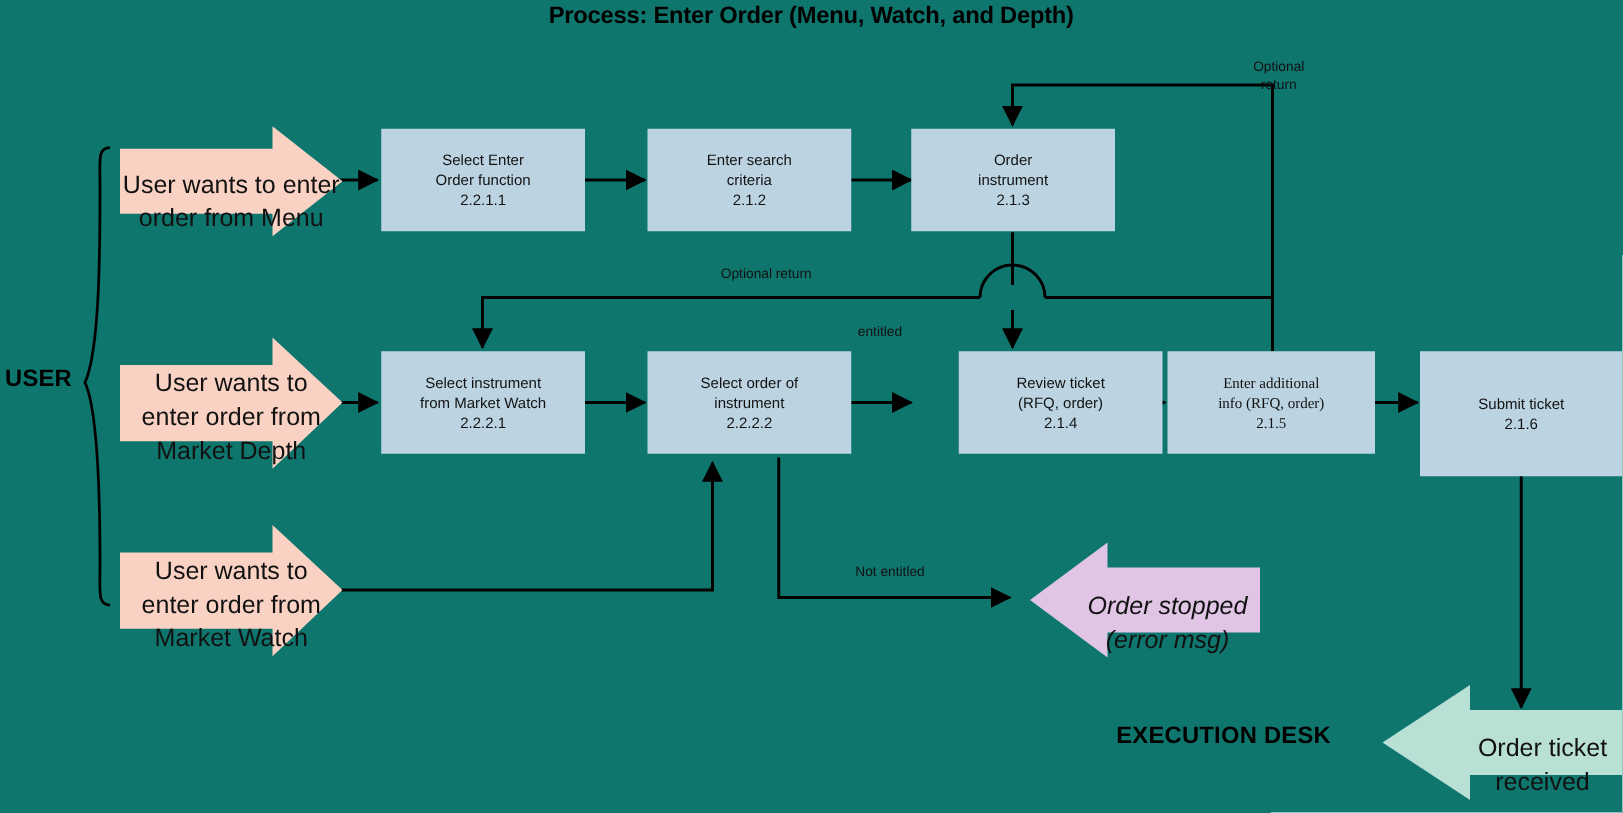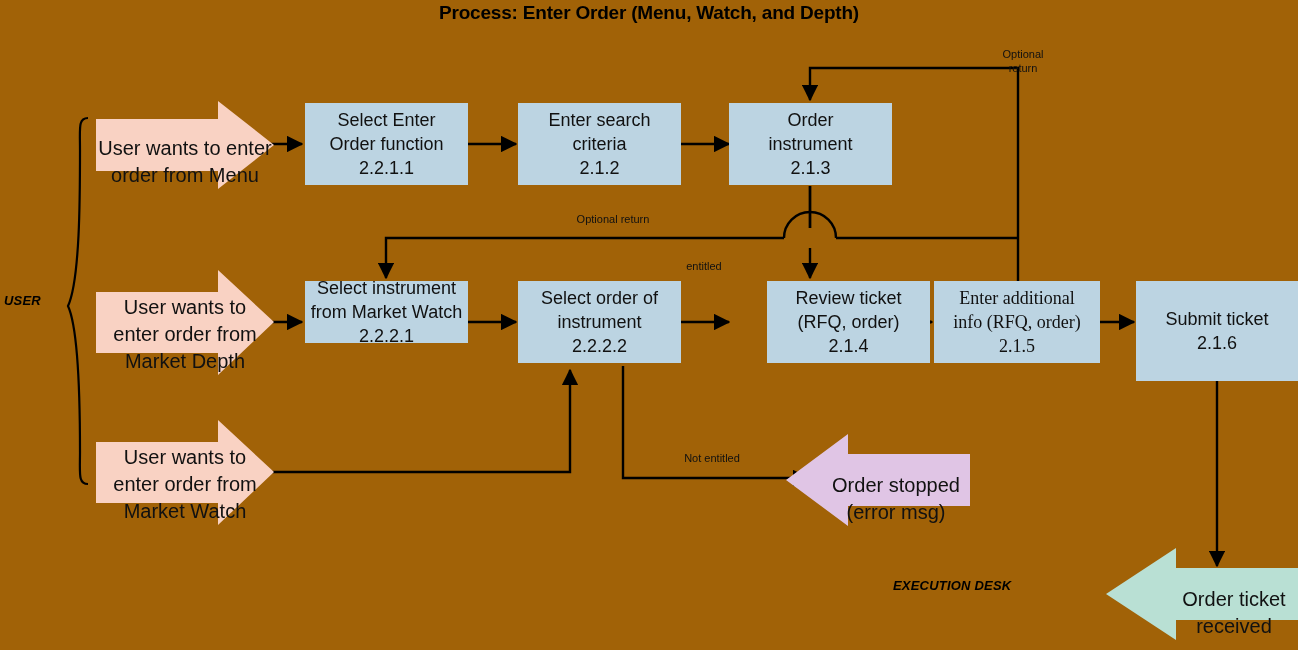--- a/index.html
+++ b/index.html
@@ -7,21 +7,21 @@
     padding: 0;
     background: #ffffff;
   }
   body {
     font-family: "Liberation Sans", sans-serif;
   }
   #canvas {
     position: relative;
     width: 1298px;
     height: 650px;
-    background: #a16207;
+    background: #0f766e;
     overflow: hidden;
   }
   #wires {
     position: absolute;
     left: 0;
     top: 0;
     width: 1298px;
     height: 650px;
     pointer-events: none;
   }
@@ -36,21 +36,21 @@
     color: #000000;
     letter-spacing: -0.2px;
   }
   .proc-box {
     position: absolute;
     background: #bcd4e2;
     display: flex;
     align-items: center;
     justify-content: center;
     text-align: center;
-    font-size: 18px;
+    font-size: 12px;
     line-height: 1.35;
     color: #111111;
     box-sizing: border-box;
     padding: 2px 4px;
   }
   .proc-box span { display: block; white-space: pre-line; }
   .chev-right {
     position: absolute;
     display: flex;
     align-items: flex-end;
@@ -62,25 +62,24 @@
     box-sizing: border-box;
   }
   .chev-right .lbl { position: relative; z-index: 2; white-space: pre-line; }
   .chev-shape {
     position: absolute;
     left: 0; top: 0; right: 0; bottom: 0;
     z-index: 1;
   }
   .lane-label {
     position: absolute;
-    font-size: 13px;
+    font-size: 19px;
     font-weight: bold;
     color: #000000;
     letter-spacing: 0.2px;
-    font-style: italic;
   }
   .edge-label {
     position: absolute;
     font-size: 11px;
     color: #111111;
     line-height: 1.25;
     white-space: pre-line;
     text-align: center;
   }
 </style>
@@ -176,21 +175,21 @@
 criteria
 2.1.2</span>
   </div>
 
   <div class="proc-box" style="left:729px; top:103px; width:163px; height:82px;">
     <span>Order
 instrument
 2.1.3</span>
   </div>
 
-  <div class="proc-box" style="left:305px; top:281px; width:163px; height:62px;">
+  <div class="proc-box" style="left:305px; top:281px; width:163px; height:82px;">
     <span>Select instrument
 from Market Watch
 2.2.2.1</span>
   </div>
 
   <div class="proc-box" style="left:518px; top:281px; width:163px; height:82px;">
     <span>Select order of
 instrument
 2.2.2.2</span>
   </div>
@@ -205,21 +204,21 @@
     <span>Enter additional
 info (RFQ, order)
 2.1.5</span>
   </div>
 
   <div class="proc-box" style="left:1136px; top:281px; width:162px; height:100px;">
     <span>Submit ticket
 2.1.6</span>
   </div>
 
-  <div class="chev-right" style="left:786px; top:434px; width:184px; height:92px;">
+  <div class="chev-right" style="left:824px; top:434px; width:184px; height:92px;font-style:italic;">
     <svg class="chev-shape" viewBox="0 0 184 92" preserveAspectRatio="none">
       <path d="M 184 20 L 62 20 L 62 0 L 0 46 L 62 92 L 62 72 L 184 72 Z" fill="#e0c5e5"></path>
     </svg>
     <span class="lbl" style="margin-left:36px;">Order stopped
 (error msg)</span>
   </div>
 
   <div class="chev-right" style="left:1106px; top:548px; width:192px; height:92px;">
     <svg class="chev-shape" viewBox="0 0 192 92" preserveAspectRatio="none">
       <path d="M 192 20 L 70 20 L 70 0 L 0 46 L 70 92 L 70 72 L 192 72 Z" fill="#b9e0d4"></path>

